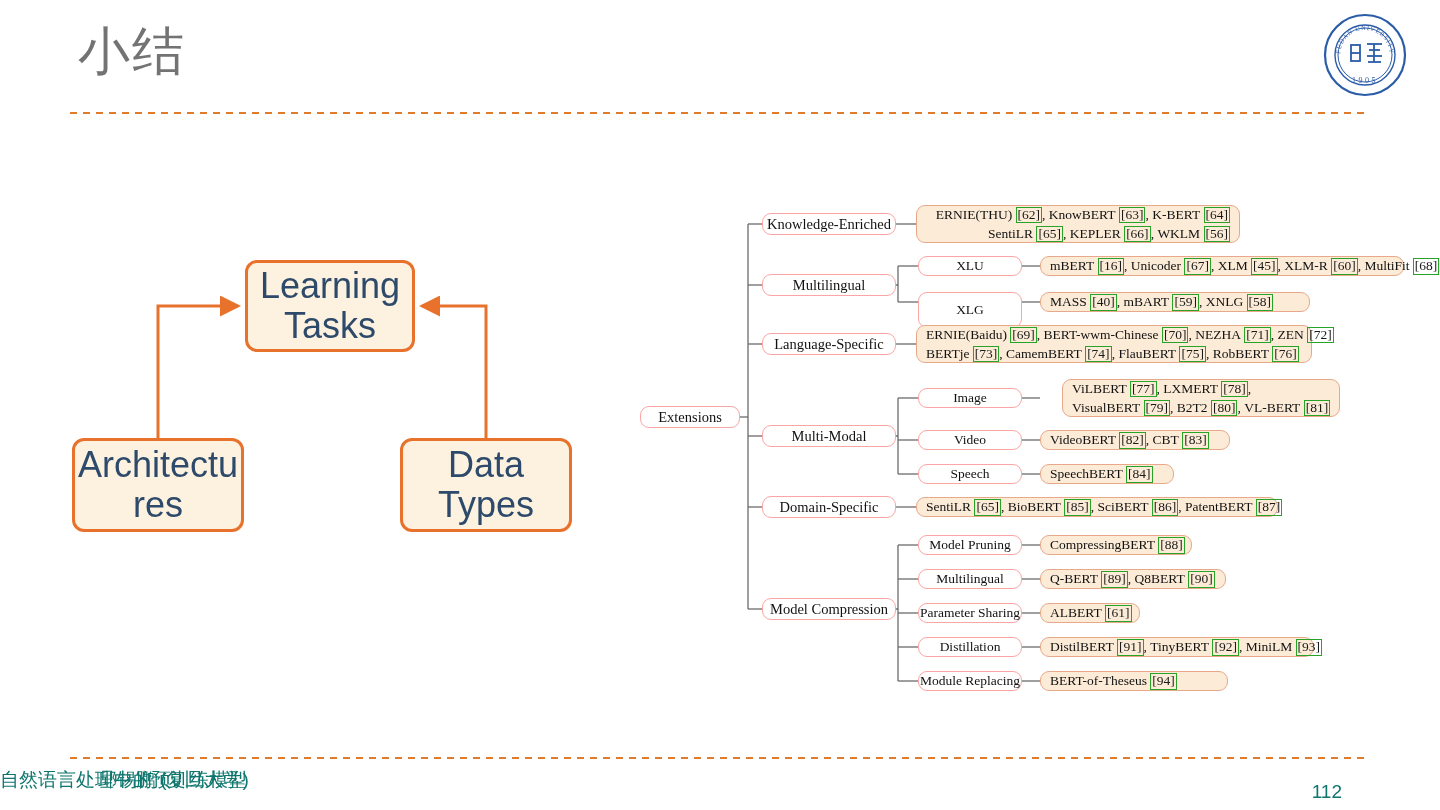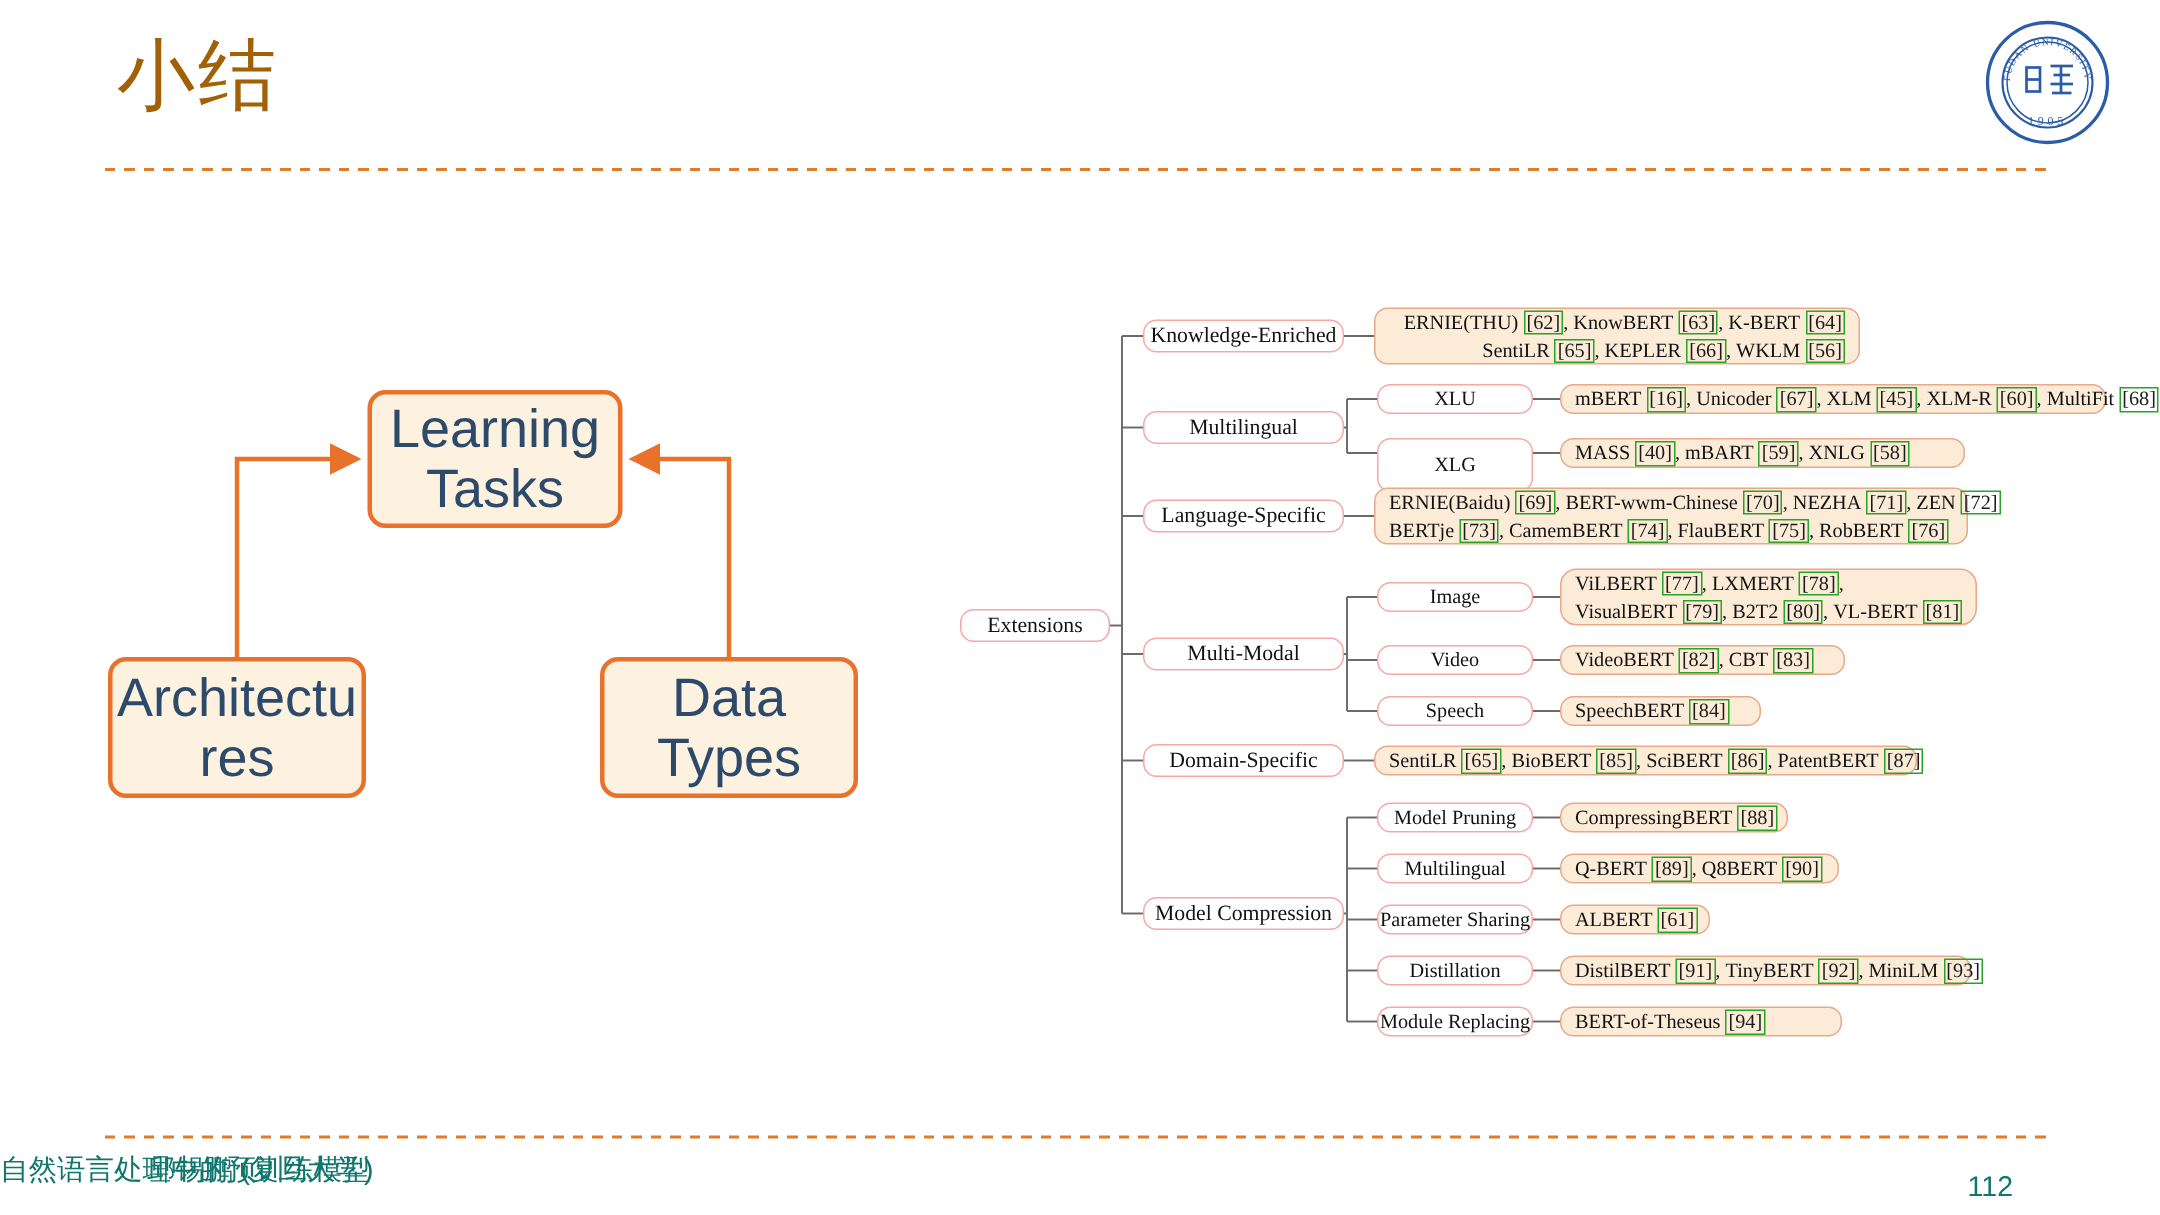--- a/index.html
+++ b/index.html
@@ -9,21 +9,21 @@
     background:#ffffff;
     font-family:"Liberation Sans", sans-serif;
     position:relative;
     overflow:hidden;
   }
 
   
   #slide-title {
     position:absolute; left:78px; top:22px;
     font-size:52px; line-height:1.15;
-    color:#a16207;
+    color:#737373;
     font-family:"DejaVu Sans","Liberation Sans",sans-serif;
     font-weight:400;
     letter-spacing:2px;
   }
   #header-rule {
     position:absolute; left:70px; top:112px; width:1300px; height:2px;
     background-image:repeating-linear-gradient(to right,
         #e07b2a 0px,#e07b2a 7px, transparent 7px, transparent 13px);
   }
   #footer-rule {
@@ -224,21 +224,21 @@
     <div class="node leaf" style="left: 280px; top: 129px; width: 396px; height: 38px;">
       <div class="ln"><span>ERNIE(Baidu)&nbsp;</span><span class="cite">[69]</span><span>,&nbsp;BERT-wwm-Chinese&nbsp;</span><span class="cite">[70]</span><span>,&nbsp;NEZHA&nbsp;</span><span class="cite">[71]</span><span>,&nbsp;ZEN&nbsp;</span><span class="cite">[72]</span></div>
       <div class="ln"><span>BERTje&nbsp;</span><span class="cite">[73]</span><span>,&nbsp;CamemBERT&nbsp;</span><span class="cite">[74]</span><span>,&nbsp;FlauBERT&nbsp;</span><span class="cite">[75]</span><span>,&nbsp;RobBERT&nbsp;</span><span class="cite">[76]</span></div>
     </div>
     <div class="node level1" style="left: 126px; top: 229px; width: 134px; height: 22px;">
       <span>Multi-Modal</span>
     </div>
     <div class="node level2" style="left: 282px; top: 192px; width: 104px; height: 20px;">
       <span>Image</span>
     </div>
-    <div class="node leaf" style="left: 404px; top: 183px; width: 278px; height: 38px; border-radius: 11px;">
+    <div class="node leaf" style="left: 426px; top: 183px; width: 278px; height: 38px;">
       <div class="ln"><span>ViLBERT&nbsp;</span><span class="cite">[77]</span><span>,&nbsp;LXMERT&nbsp;</span><span class="cite">[78]</span><span>,</span></div>
       <div class="ln"><span>VisualBERT&nbsp;</span><span class="cite">[79]</span><span>,&nbsp;B2T2&nbsp;</span><span class="cite">[80]</span><span>,&nbsp;VL-BERT&nbsp;</span><span class="cite">[81]</span></div>
     </div>
     <div class="node level2" style="left: 282px; top: 234px; width: 104px; height: 20px;">
       <span>Video</span>
     </div>
     <div class="node leaf" style="left: 404px; top: 234px; width: 190px; height: 20px;">
       <div class="ln"><span>VideoBERT&nbsp;</span><span class="cite">[82]</span><span>,&nbsp;CBT&nbsp;</span><span class="cite">[83]</span></div>
     </div>
     <div class="node level2" style="left: 282px; top: 268px; width: 104px; height: 20px;">

